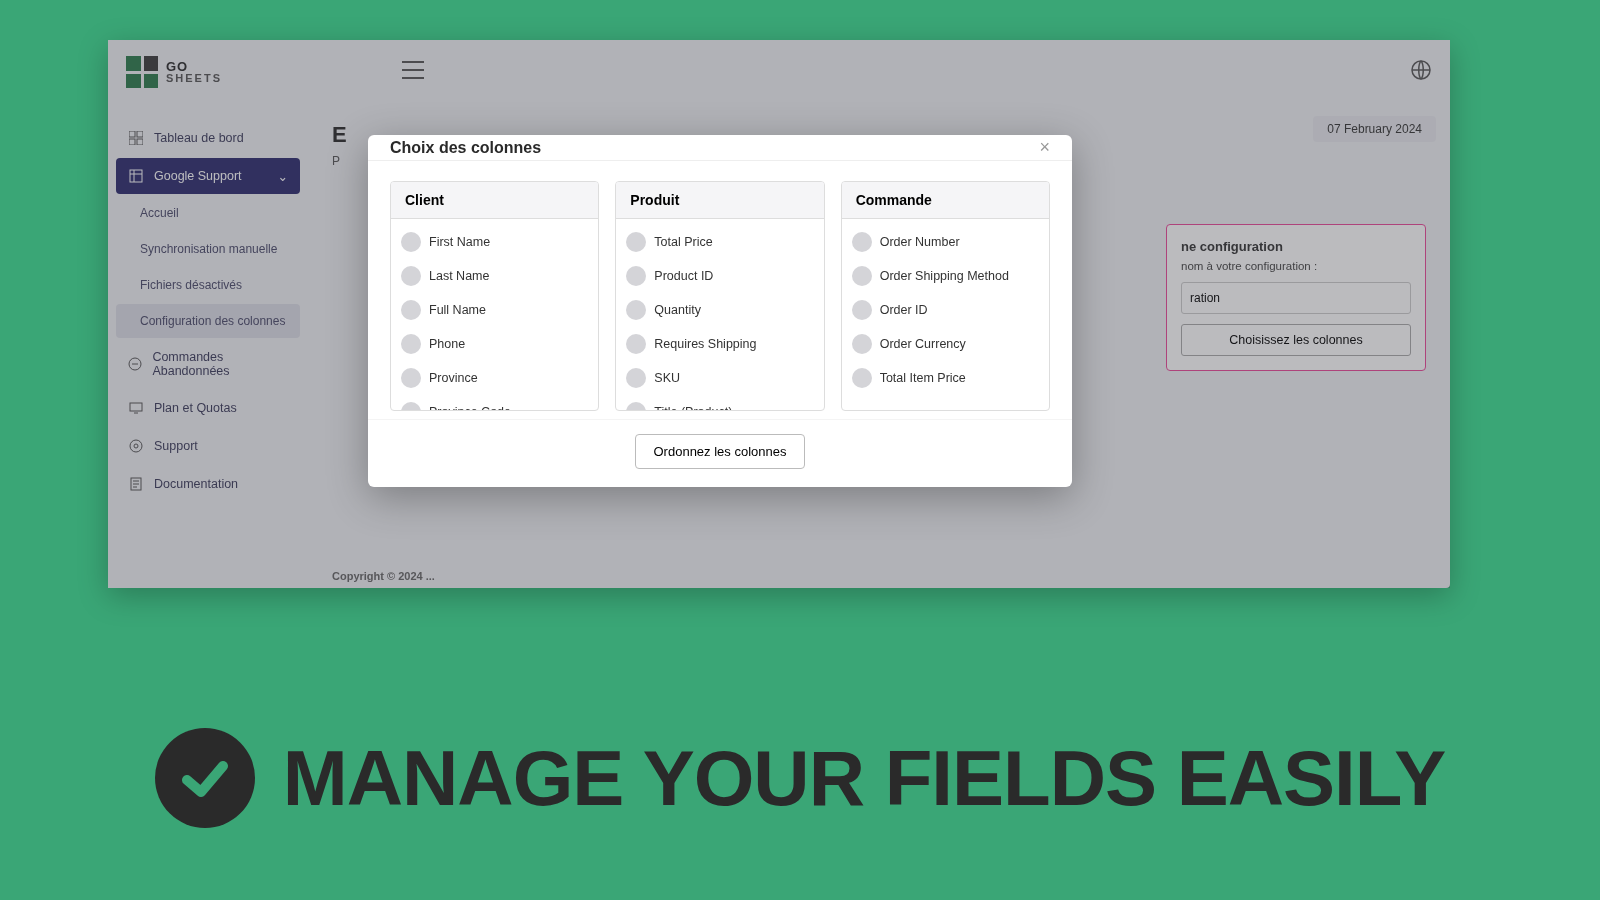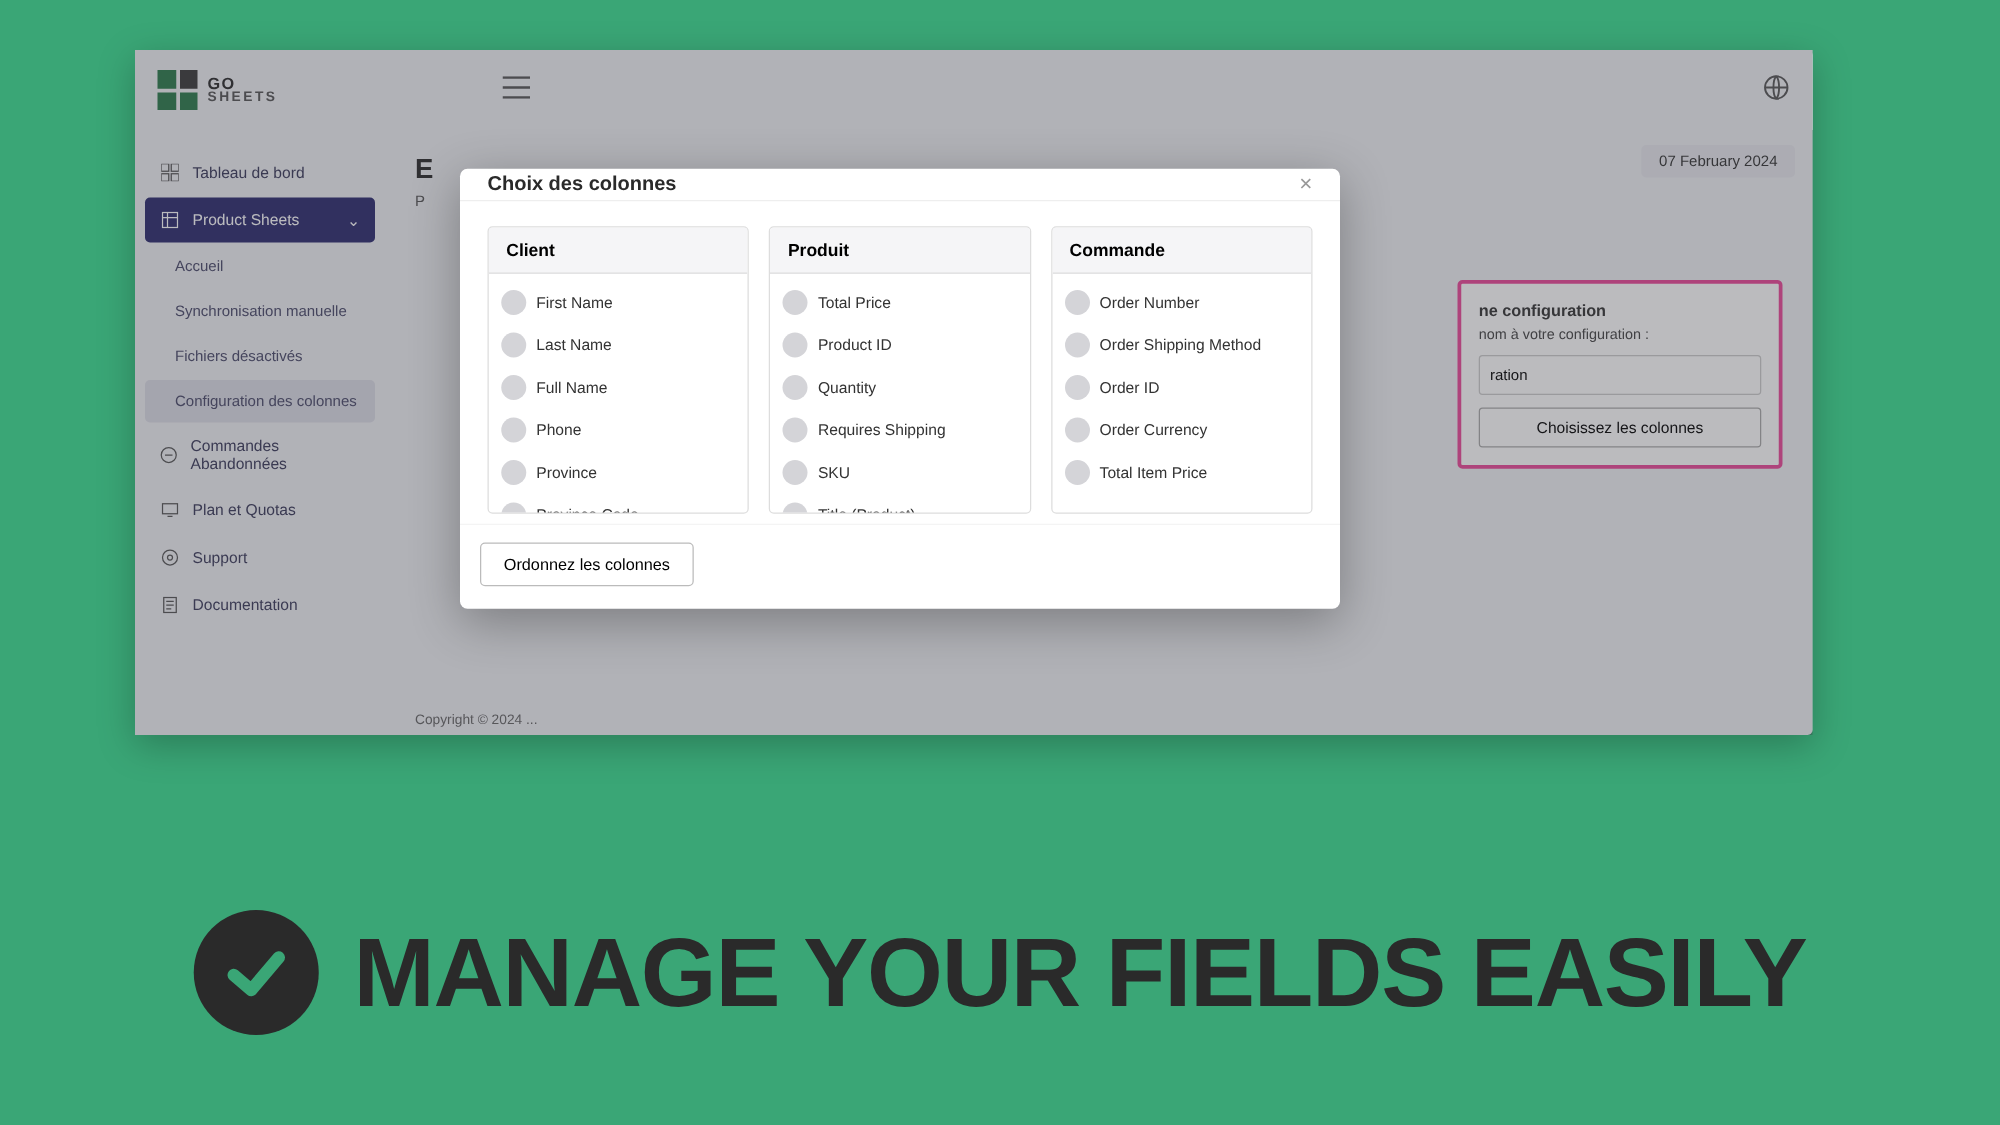--- a/index.html
+++ b/index.html
@@ -61,29 +61,29 @@
   position: absolute; top: 12px; right: 14px;
   background: #e8e9ee; padding: 6px 14px; border-radius: 4px;
   font-size: 12px; color: #333;
 }
 .page-title { font-size: 22px; font-weight: 700; color: #2a2a2a; }
 .page-sub { font-size: 12px; color: #555; margin-top: 6px; }
 
 .config-panel {
   position: absolute; top: 120px; right: 24px;
   width: 260px;
-  background: #fff; border: 3px solid #ec4899;
+  background: #fff; border: 1px solid #ec4899;
   padding: 14px; border-radius: 4px;
 }
 .config-panel h4 { font-size: 13px; color: #333; margin-bottom: 6px; }
 .config-panel p { font-size: 11.5px; color: #444; margin-bottom: 10px; }
 .config-input { width: 100%; border: 1px solid #ccc; padding: 8px; font-size: 12px; border-radius: 3px; margin-bottom: 10px; }
 .config-btn { width: 100%; border: 1px solid #aaa; background: #fff; padding: 8px; font-size: 12.5px; border-radius: 3px; cursor: pointer; }
 
-.footer-text { position: absolute; bottom: 6px; left: 24px; font-size: 11px; color: #666; }
+.footer-text { position: absolute; bottom: 6px; left: 24px; font-size: 11px; color: #666; font-weight: bold; }
 
 .overlay {
   position: absolute; inset: 0;
   background: rgba(60,60,70,0.35);
 }
 
 .modal {
   position: absolute;
   top: 135px; left: 368px;
   width: 704px;
@@ -129,21 +129,21 @@
   font-size: 12.5px; color: #333;
 }
 .toggle-dot {
   width: 20px; height: 20px; border-radius: 50%;
   background: #d4d4d8;
   flex-shrink: 0;
 }
 
 .modal-footer {
   padding: 14px 16px 18px;
-  display: flex; justify-content: flex-start;
+  display: flex; justify-content: center;
   border-top: 1px solid #f4f4f4;
 }
 .order-btn {
   border: 1px solid #bbb; background: #fff;
   padding: 9px 18px; font-size: 13px;
   border-radius: 4px; cursor: pointer;
 }
 
 .promo {
   position: absolute;
@@ -205,21 +205,21 @@
           </span>
         <span>Tableau de bord</span>
       </div>
       <div class="nav-item expanded">
         <span class="nav-icon">
             <svg width="14" height="14" viewBox="0 0 14 14">
               <rect x="1" y="1" width="12" height="12" fill="none" stroke="#fff"></rect>
               <path d="M1 5h12M5 1v12" stroke="#fff"></path>
             </svg>
           </span>
-        <span>Product Sheets</span>
+        <span>Google Support</span>
         <span style="margin-left:auto">⌄</span>
       </div>
       <div class="nav-item nav-sub">
           <span>Accueil</span>
         </div>
       <div class="nav-item nav-sub">
           <span>Synchronisation manuelle</span>
         </div>
       <div class="nav-item nav-sub">
           <span>Fichiers désactivés</span>

